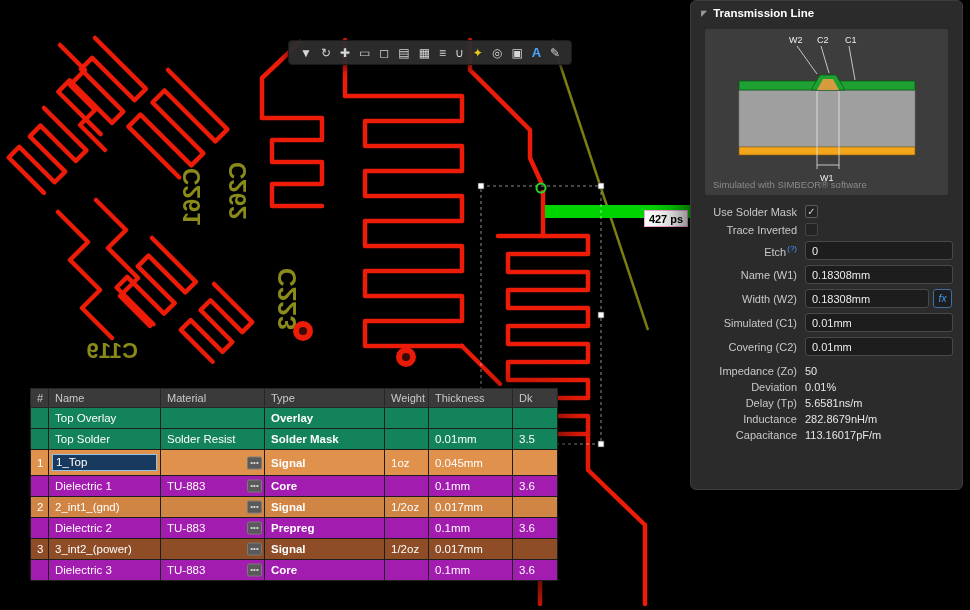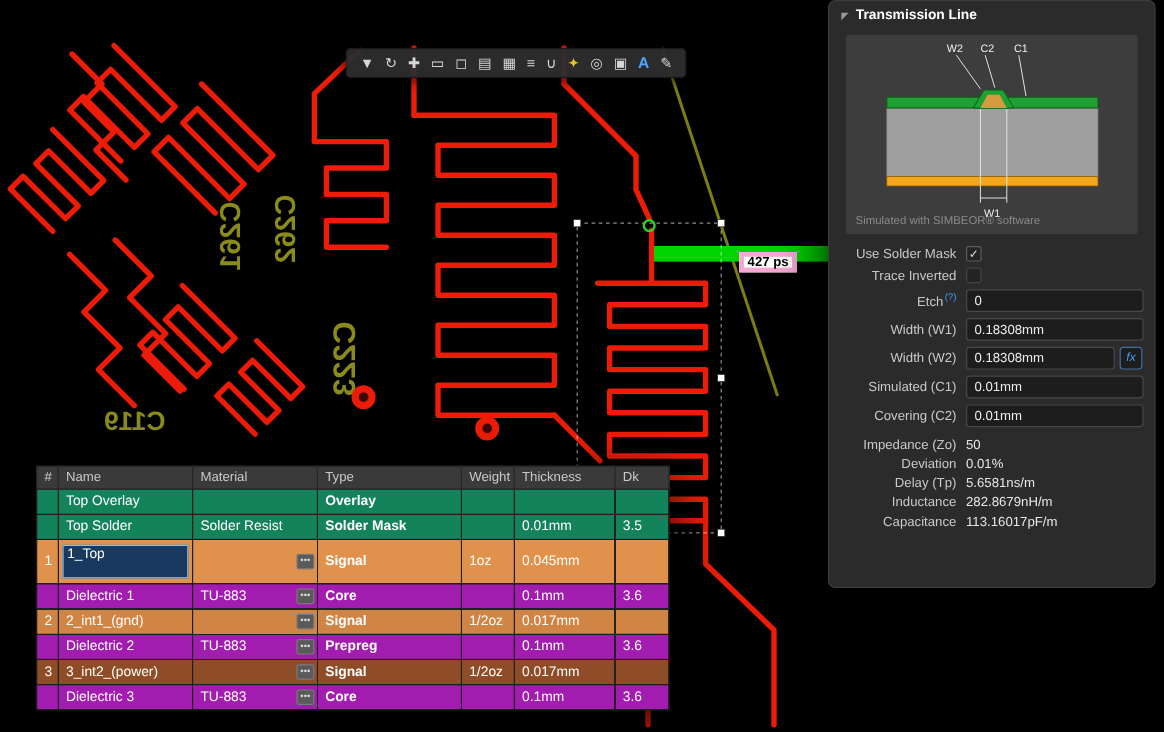--- a/index.html
+++ b/index.html
@@ -10,43 +10,43 @@
 
   
   .toolbar{position:absolute;left:288px;top:40px;height:25px;display:flex;align-items:center;
            gap:9px;padding:0 11px;background:rgba(45,45,45,.96);border:1px solid #1b1b1b;
            border-radius:4px;box-shadow:0 2px 10px rgba(0,0,0,.7)}
   .tb-icon{font-size:12px;color:#d6d6d6;line-height:1;cursor:default}
   .tb-icon.yellow{color:#e6c619}
   .tb-icon.blue{color:#4da6ff;font-weight:bold;font-size:13px}
 
   
-  .delay-badge{position:absolute;left:616px;top:210px;min-width:44px;height:17px;background:#fff;
+  .delay-badge{position:absolute;left:644px;top:210px;min-width:44px;height:17px;background:#fff;
                color:#000;font-size:11px;font-weight:bold;display:flex;align-items:center;
-               justify-content:center;border:4px solid #f9a8d4;padding:0 3px}
+               justify-content:center;border:1px solid #f9a8d4;padding:0 3px}
 
   
   .stackup{position:absolute;left:30px;top:388px;width:527px;border-collapse:collapse;
            table-layout:fixed;font-size:11.5px;color:#fff;background:#2a2a2a;
            box-shadow:0 12px 36px rgba(0,0,0,.85)}
   .stackup th{background:#3a3a3a;color:#c9c9c9;font-weight:normal;text-align:left;height:19px;
               padding:0 6px;border:1px solid #262626;font-size:11px}
   .stackup td{height:21px;padding:4px 6px;border:1px solid rgba(18,18,18,.55);
               white-space:nowrap;overflow:hidden}
   .row-green td{background:#12835a}
   .row-sig1 td{background:#e0924d}
   .row-diel td{background:#a21caf}
   .row-sig2 td{background:#d18544}
   .row-sig3 td{background:#8f4d27}
   .ctype{font-weight:bold}
   td.mat{position:relative;padding-right:20px}
   .dots{position:absolute;right:2px;top:50%;transform:translateY(-50%);width:15px;height:13px;
         background:#5a5a5a;border:1px solid #7a7a7a;border-radius:2px;color:#ddd;font-size:8px;
         line-height:10px;text-align:center;cursor:pointer}
-  .name-editor{background:#173a5e;border:1px solid #8fc1ee;height:28px;line-height:15px;
+  .name-editor{background:#173a5e;border:1px solid #8fc1ee;height:17px;line-height:15px;
                padding:0 3px;margin:0 -3px;color:#fff}
 
   
   .panel{position:absolute;left:690px;top:0;width:273px;height:490px;background:#2b2b2b;
          border:1px solid #3c3c3c;border-radius:6px;box-shadow:0 14px 44px rgba(0,0,0,.9)}
   .panel-header{display:flex;align-items:center;gap:6px;height:24px;padding:0 10px}
   .panel-arrow{color:#9a9a9a;font-size:8px}
   .panel-title{color:#fff;font-weight:bold;font-size:11.5px}
   .diagram{margin:4px 14px 10px;height:166px;background:#3d3d3d;border-radius:2px;position:relative}
   .watermark{position:absolute;left:8px;bottom:5px;color:#8a8a8a;font-size:9.5px}
@@ -324,21 +324,21 @@
     </div>
 
     <div class="frow">
       <label>
         <span>Etch</span><sup class="hint">(?)</sup>
       </label>
       <input class="field" value="0" style="">
     </div>
 
     <div class="frow">
-      <label>Width (W1)</label>
+      <label>Name (W1)</label>
       <input class="field" value="0.18308mm" style="">
     </div>
 
     <div class="frow">
       <label>Width (W2)</label>
       <input class="field short" value="0.18308mm" style="">
       <button class="fx-btn">fx</button>
     </div>
 
     <div class="frow">

